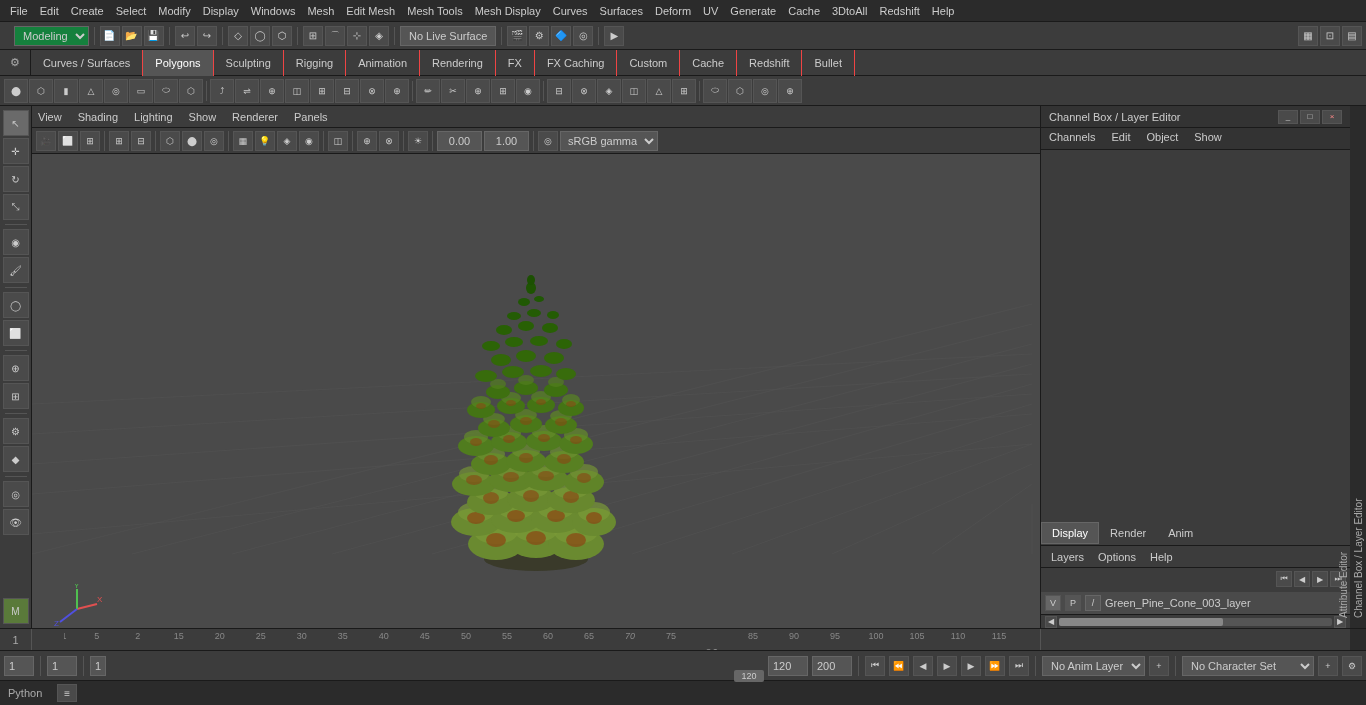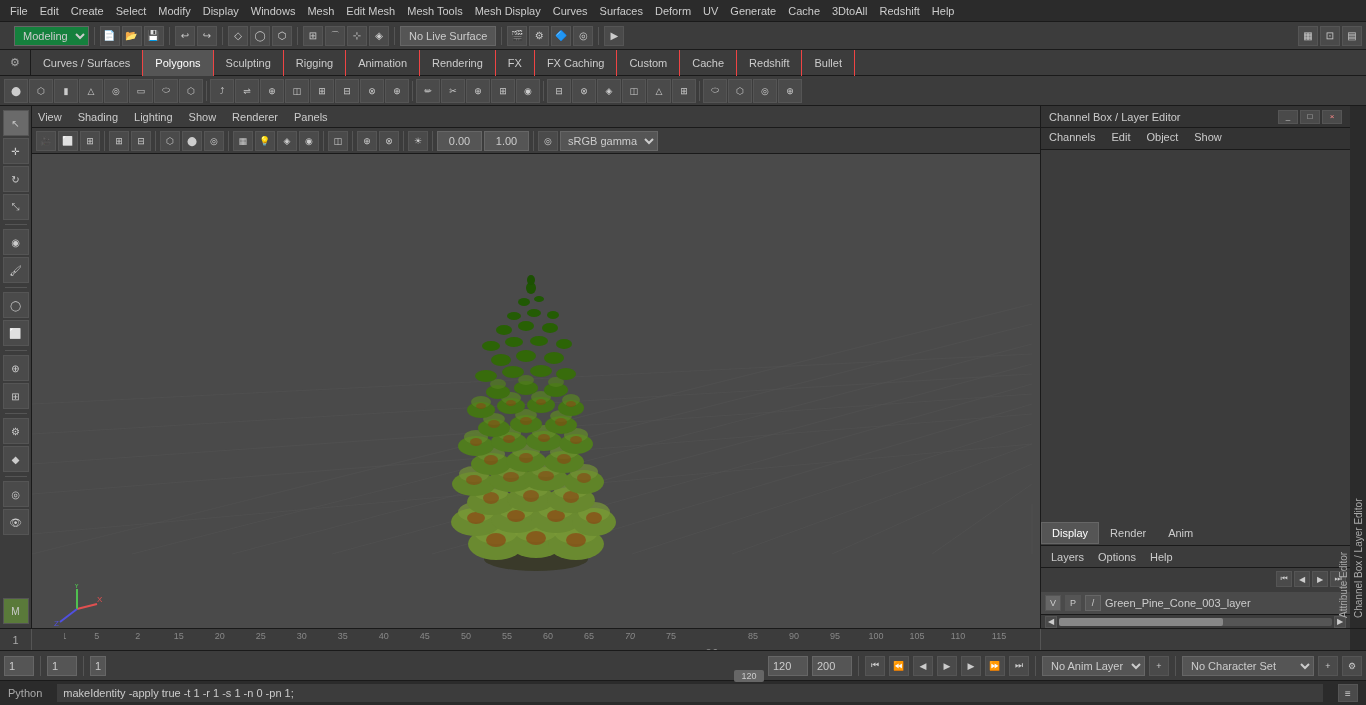--- a/index.html
+++ b/index.html
@@ -637,15 +637,14 @@
   <div class="bc-sep"></div>
   <select class="bc-select" style="width:132px;">
     <option>No Character Set</option>
   </select>
   <button class="bc-btn">+</button>
   <button class="bc-btn">⚙</button>
 </div>
 
 <div id="status-bar">
   <span id="status-left">Python</span>
-  <div id="status-cmd">makeIdentity -apply true -t 1 -r 1 -s 1 -n 0 -pn 1;</div>
   <div id="status-right">≡</div>
 </div>
 
 </body></html>

